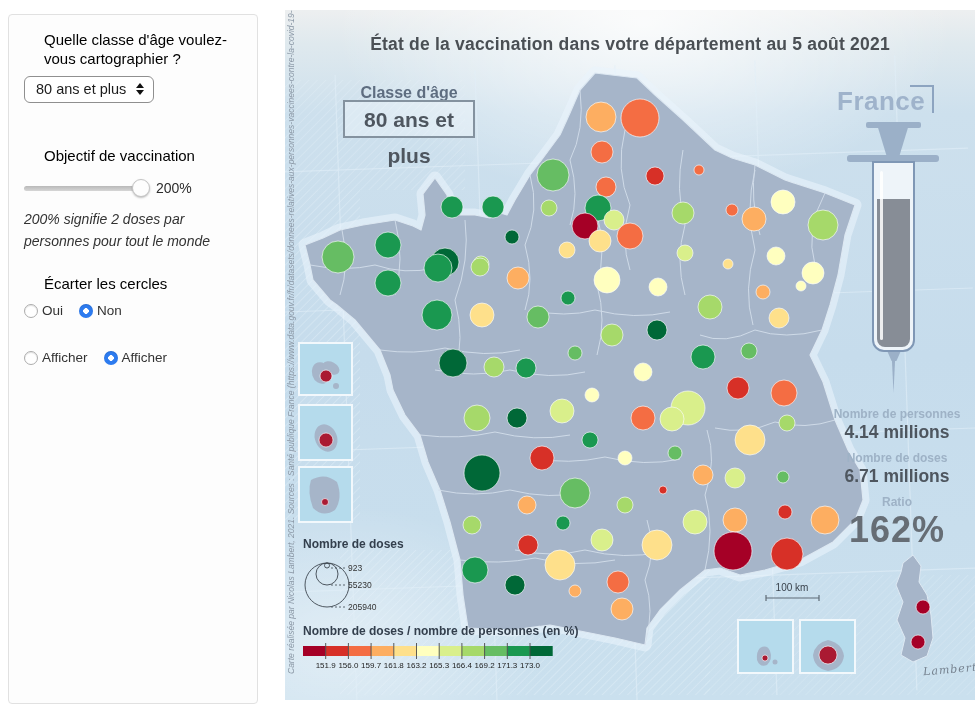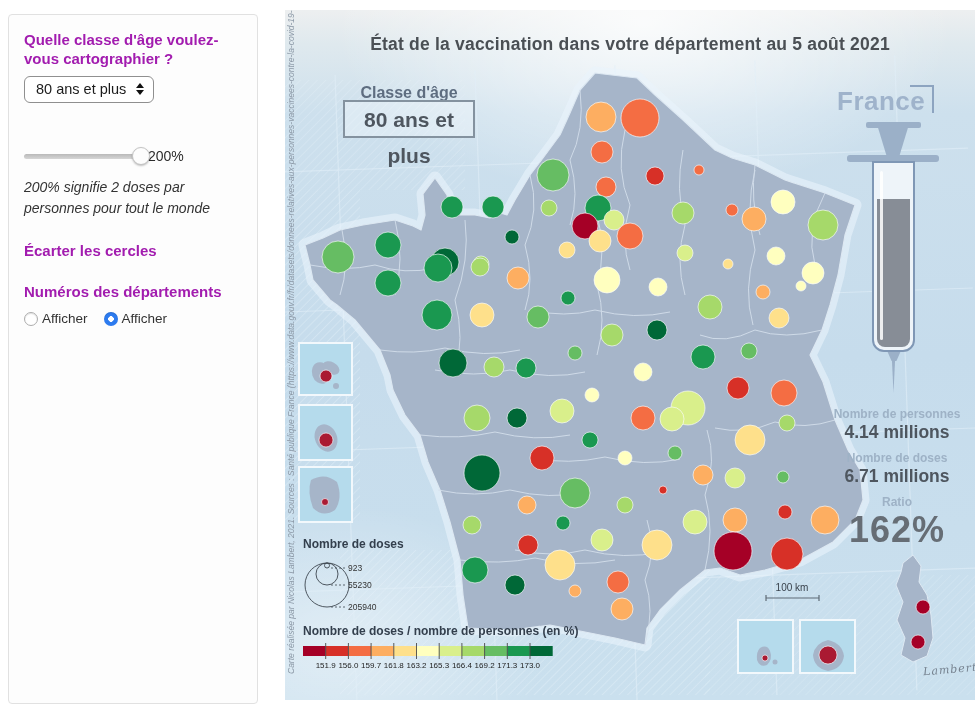--- a/index.html
+++ b/index.html
@@ -2,30 +2,30 @@
 <html><head>
 <meta charset="utf-8">
 <style>
   * { margin:0; padding:0; box-sizing:border-box; }
   html,body { width:979px; height:716px; background:#ffffff; font-family:"Liberation Sans",sans-serif; }
   #stage { position:relative; width:979px; height:716px; overflow:hidden; background:#fff; }
 
   
   .sidebar { position:absolute; left:8px; top:14px; width:250px; height:690px;
              background:#fdfdfd; border:1px solid #e1e1e1; border-radius:4px; padding:16px 15px; }
-  .sb-h { font-size:15px; font-weight:700; color:#a21caf; line-height:1.25; }
+  .sb-h { font-size:15px; font-weight:400; color:#000000; line-height:1.25;margin-left:20px; }
   .select { display:inline-flex; align-items:center; gap:10px; margin-top:7px;
             border:1px solid #8f8f8f; border-radius:6px; padding:4px 9px 5px 11px;
             font-size:14.5px; color:#1c1c1c; background:#fff; cursor:default; }
   .stepper { display:inline-flex; flex-direction:column; gap:2px; }
   .stepper i { display:block; width:0; height:0; border-left:4px solid transparent; border-right:4px solid transparent; }
   .stepper .up { border-bottom:5px solid #111; }
   .stepper .dn { border-top:5px solid #111; }
   .gap-lg { height:44px; } .gap-md { height:22px; }
-  .slider-row { display:flex; align-items:center; gap:6px; }
+  .slider-row { display:flex; align-items:center; gap:14px; margin-top:14px; }
   .slider { position:relative; width:118px; height:18px; }
   .track { position:absolute; left:0; right:0; top:7px; height:5px; border-radius:3px;
            background:linear-gradient(180deg,#b9b9b9,#d6d6d6); }
   .thumb { position:absolute; right:-8px; top:0; width:18px; height:18px; border-radius:50%;
            background:#fdfdfd; border:1px solid #c4c4c4; box-shadow:0 1px 2px rgba(0,0,0,.25); }
   .slider-val { font-size:14px; color:#2c2c2c; }
   .note { margin-top:12px; font-style:italic; font-size:14px; color:#333; line-height:1.55; width:215px; }
   .radio-row { display:flex; align-items:center; margin-top:10px; }
   .ropt { display:inline-flex; align-items:center; margin-right:16px; cursor:default; }
   .radio { width:14px; height:14px; border-radius:50%; background:#fff; border:1px solid #adadad;
@@ -96,34 +96,44 @@
     <div class="sb-h">Quelle classe d'âge voulez-vous cartographier ?</div>
     <div class="select">
       <span>80 ans et plus</span>
       <span class="stepper">
           <i class="up"></i>
           <i class="dn"></i>
         </span>
     </div>
 
     <div class="gap-lg"></div>
+    <div class="sb-h">Objectif de vaccination</div>
     <div class="slider-row">
       <div class="slider">
         <div class="track"></div>
         <div class="thumb"></div>
       </div>
       <span class="slider-val">200%</span>
     </div>
     <div class="note">200% signifie 2 doses par personnes pour tout le monde</div>
 
     <div class="gap-md"></div>
     <div class="sb-h">Écarter les cercles</div>
+    <div class="radio-row">
+        <label class="ropt">
+          <span class="radio"></span>
+          <span>Oui</span>
+        </label>
+        <label class="ropt">
+          <span class="radio on"></span>
+          <span>Non</span>
+        </label>
+      </div>
 
     <div class="gap-md"></div>
-    <div class="sb-h">Numéros des départements</div>
     <div class="radio-row">
         <label class="ropt">
           <span class="radio"></span>
           <span>Afficher</span>
         </label>
         <label class="ropt">
           <span class="radio on"></span>
           <span>Afficher</span>
         </label>
       </div>

